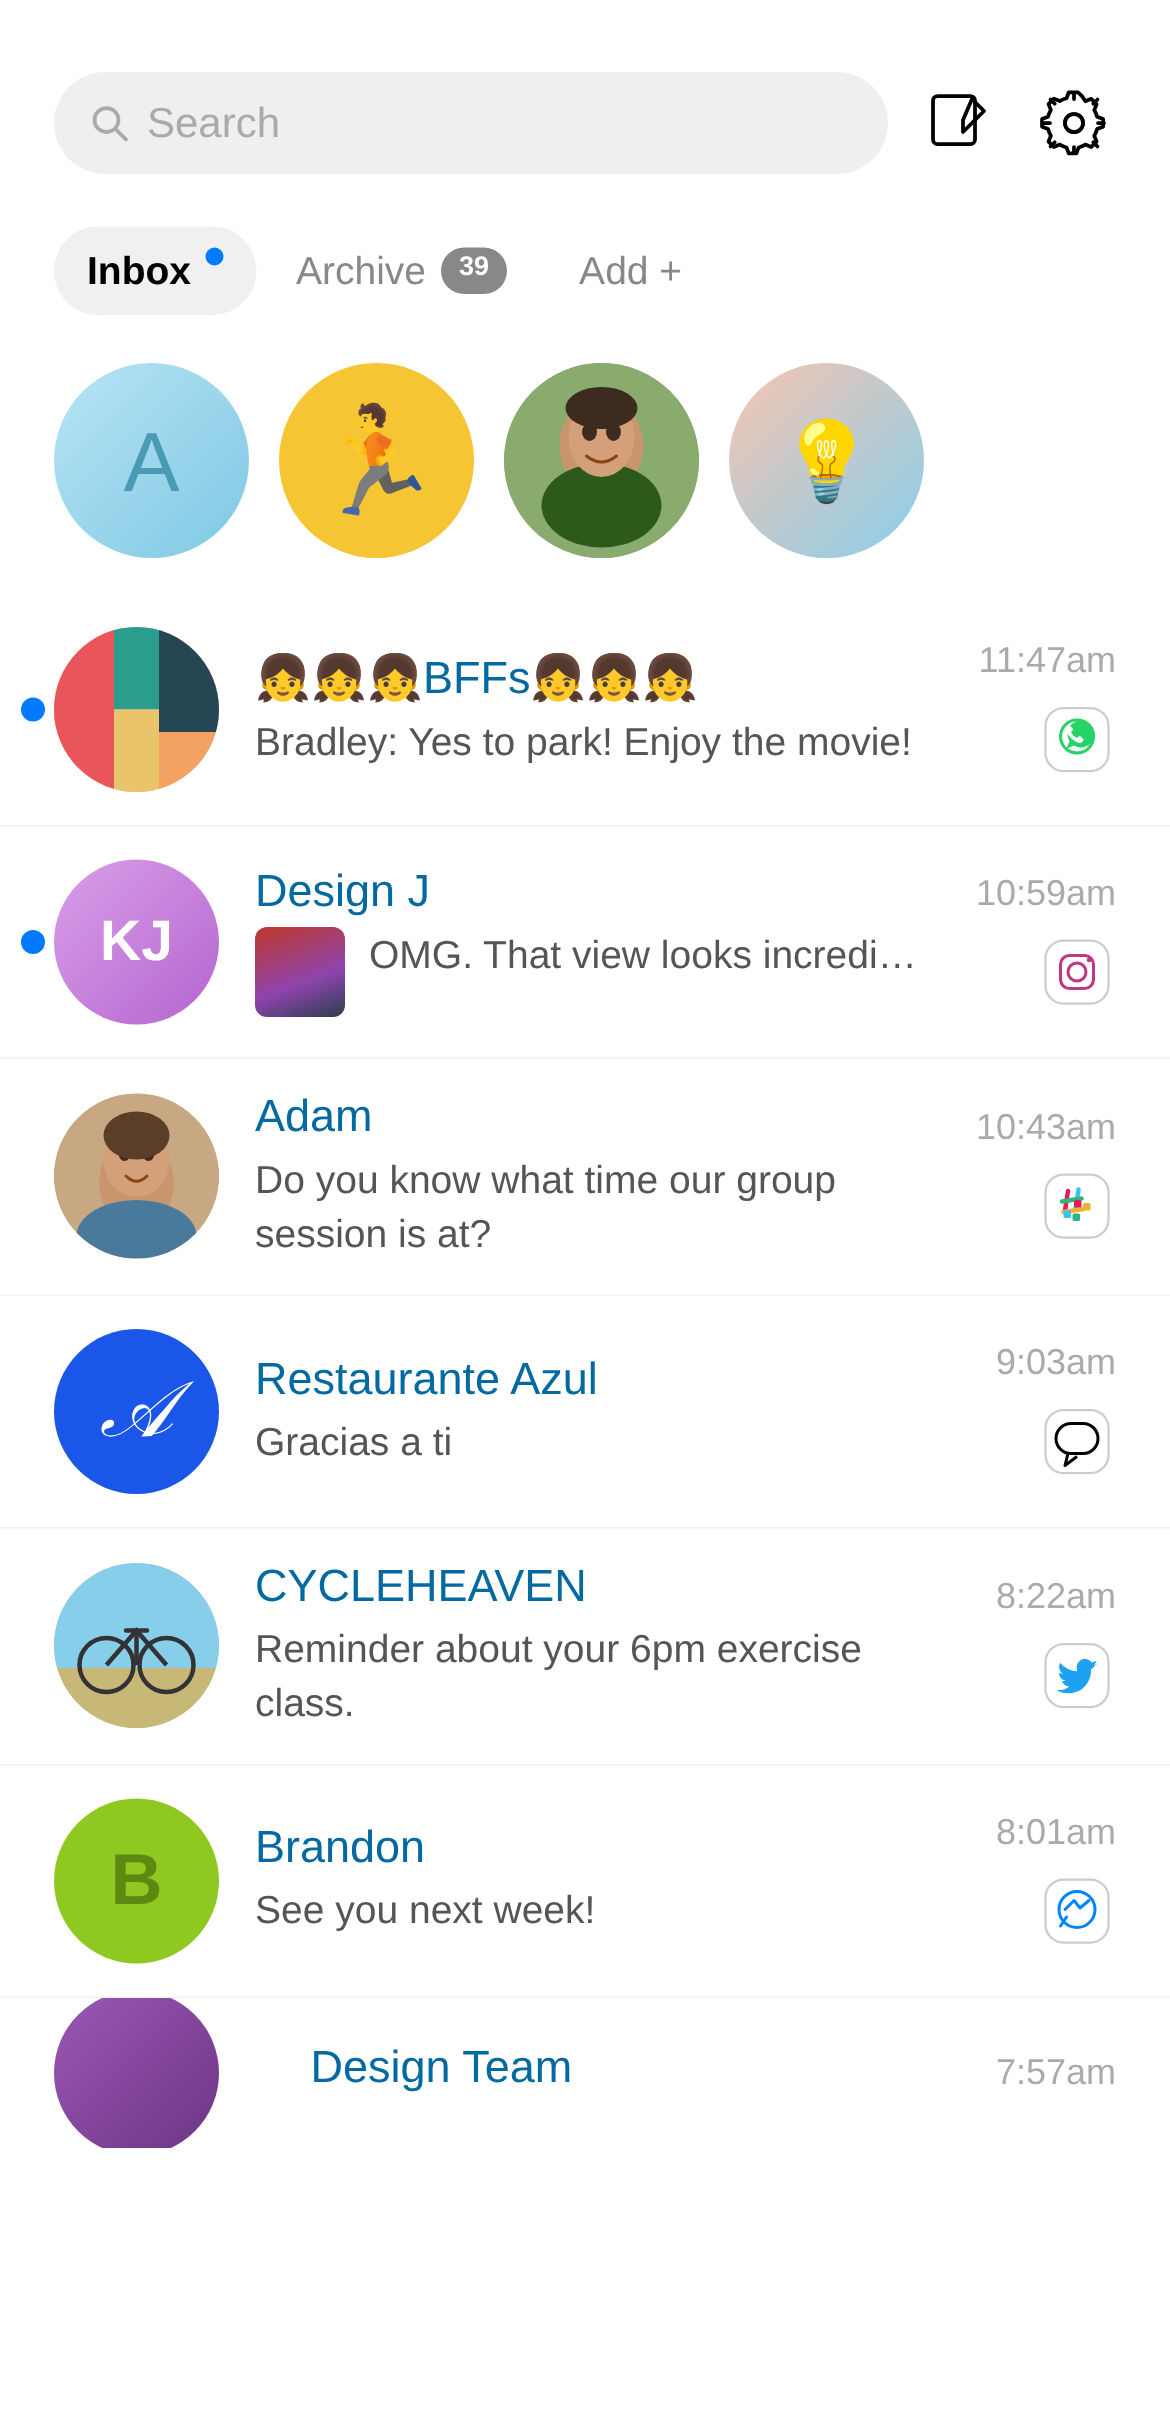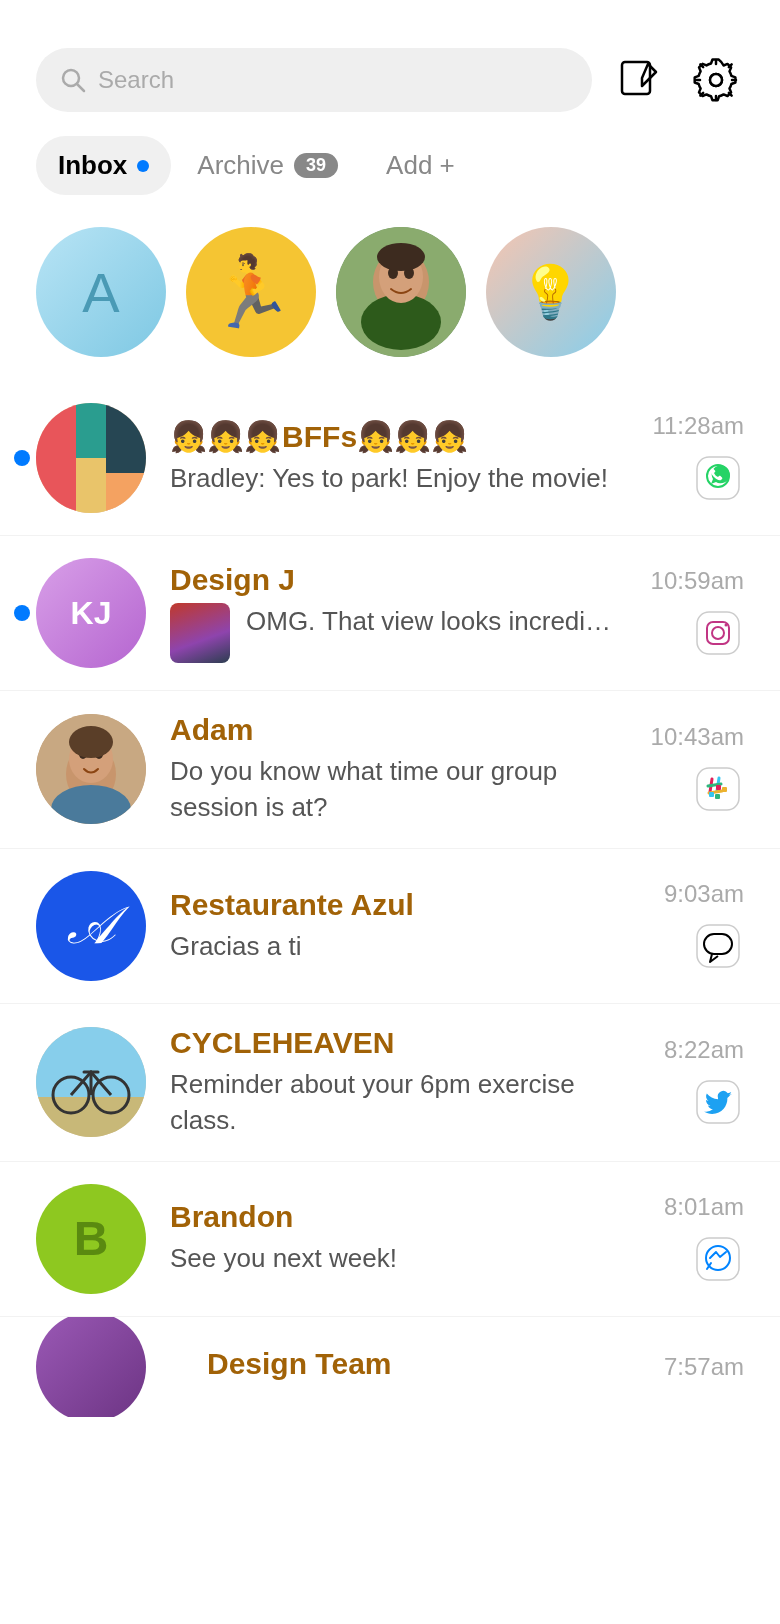--- a/index.html
+++ b/index.html
@@ -37,21 +37,21 @@
       padding: 18px 24px;
       gap: 12px;
     }
 
     .search-icon-wrap {
       color: #999;
       font-size: 22px;
     }
 
     .search-placeholder {
-      font-size: 24px;
+      font-size: 28px;
       color: #aaa;
       font-weight: 400;
     }
 
     .header-icons {
       display: flex;
       gap: 20px;
       align-items: center;
     }
 
@@ -71,23 +71,23 @@
       padding: 8px 36px 16px;
       gap: 4px;
     }
 
     .tab {
       padding: 14px 22px;
       border-radius: 40px;
       font-size: 26px;
       cursor: pointer;
       display: flex;
-      align-items: center;
       gap: 10px;
       white-space: nowrap;
+      margin-top: 11px;
     }
 
     .tab.active {
       background: #f0f0f0;
       font-weight: 600;
       color: #000;
     }
 
     .tab.inactive {
       color: #888;
@@ -174,22 +174,22 @@
       color: #fff;
     }
 
     .msg-content {
       flex: 1;
       min-width: 0;
     }
 
     .msg-name {
       font-size: 30px;
-      font-weight: 700;
-      color: #a16207;
+      font-weight: 400;
+      color: #0369a1;
       margin-bottom: 6px;
     }
 
     .msg-preview {
       font-size: 26px;
       color: #555;
       white-space: nowrap;
       overflow: hidden;
       text-overflow: ellipsis;
       line-height: 1.4;
@@ -374,36 +374,36 @@
           <rect x="40" y="55" width="30" height="55" fill="#e9c46a"></rect>
           <rect x="70" y="70" width="40" height="40" fill="#f4a261"></rect>
           <circle cx="55" cy="55" r="55" fill="none" clip-path="circle(55px at 55px 55px)"></circle>
         </svg>
       </div>
       <div class="msg-content">
         <div class="msg-name">👧👧👧BFFs👧👧👧</div>
         <div class="msg-preview two-line">Bradley: Yes to park! Enjoy the movie!</div>
       </div>
       <div class="msg-right">
-        <span class="msg-time">11:28am</span>
+        <span class="msg-time">11:47am</span>
         <div class="msg-platform-icon">
 
           <svg width="44" height="44" viewBox="0 0 44 44" fill="none">
             <rect x="1" y="1" width="42" height="42" rx="12" stroke="#ccc" stroke-width="1.5" fill="white"></rect>
             <circle cx="22" cy="20" r="11" stroke="#25D366" stroke-width="2" fill="none"></circle>
             <path d="M15 28l2-5a9 9 0 1 1 3 3z" fill="#25D366"></path>
             <path d="M18 17c1 2 2 3 4 4l1-1c.5-.5 1-.5 1.5 0l1.5 1.5c.5.5.5 1 0 1.5l-1 1c-2 1-5-1-7-3s-4-5-3-7l1-1c.5-.5 1-.5 1.5 0l1.5 1.5c.5.5.5 1 0 1.5z" fill="white"></path>
           </svg>
         </div>
       </div>
     </div>
 
     <div class="message-item">
       <div class="unread-dot"></div>
-      <div class="msg-avatar av-kj" style="background: linear-gradient(135deg, #d89fe8, #b565d0); font-size: 32px; font-weight: 700;">
+      <div class="msg-avatar av-kj" style="background: linear-gradient(135deg, #d89fe8, #b565d0); font-size: 38px; font-weight: 700;">
         KJ
       </div>
       <div class="msg-content">
         <div class="msg-name">Design J</div>
         <div class="msg-preview-row">
           <div class="msg-thumb" style="background: linear-gradient(160deg, #c0392b 0%, #8e44ad 60%, #2c3e50 100%); width:60px; height:60px; border-radius:8px; flex-shrink:0; display:inline-block;"></div>
           <span class="msg-preview">OMG. That view looks incredible</span>
         </div>
       </div>
       <div class="msg-right">

